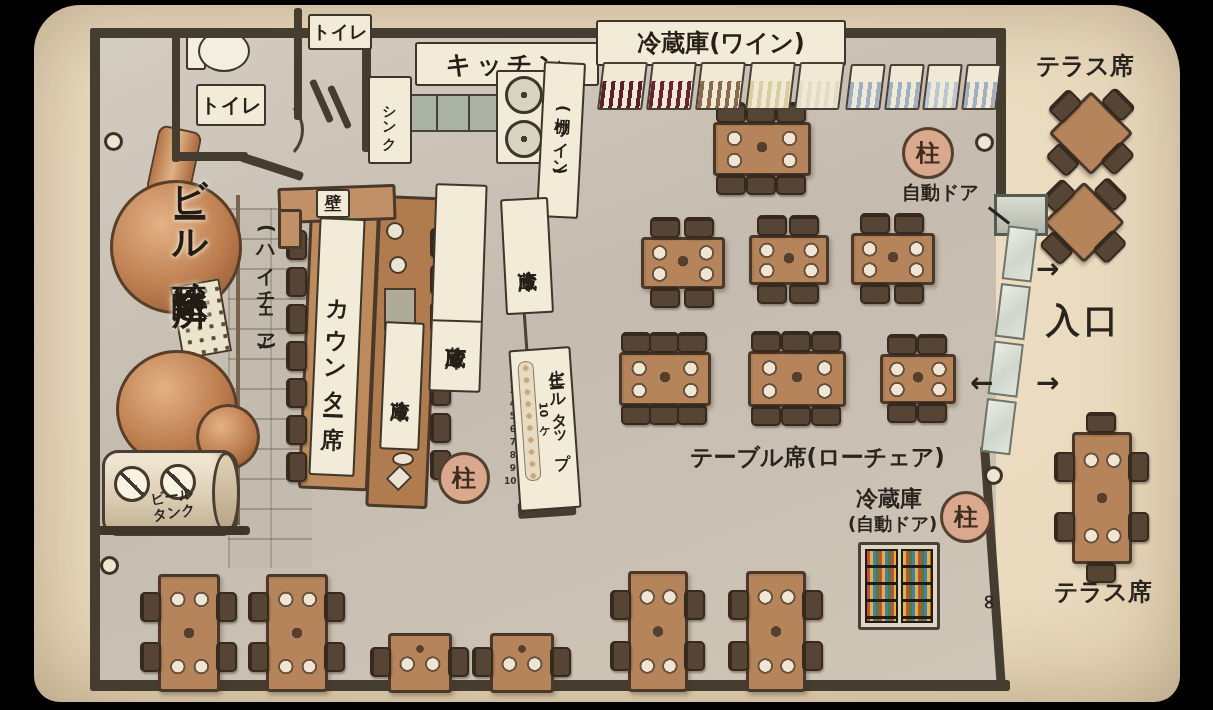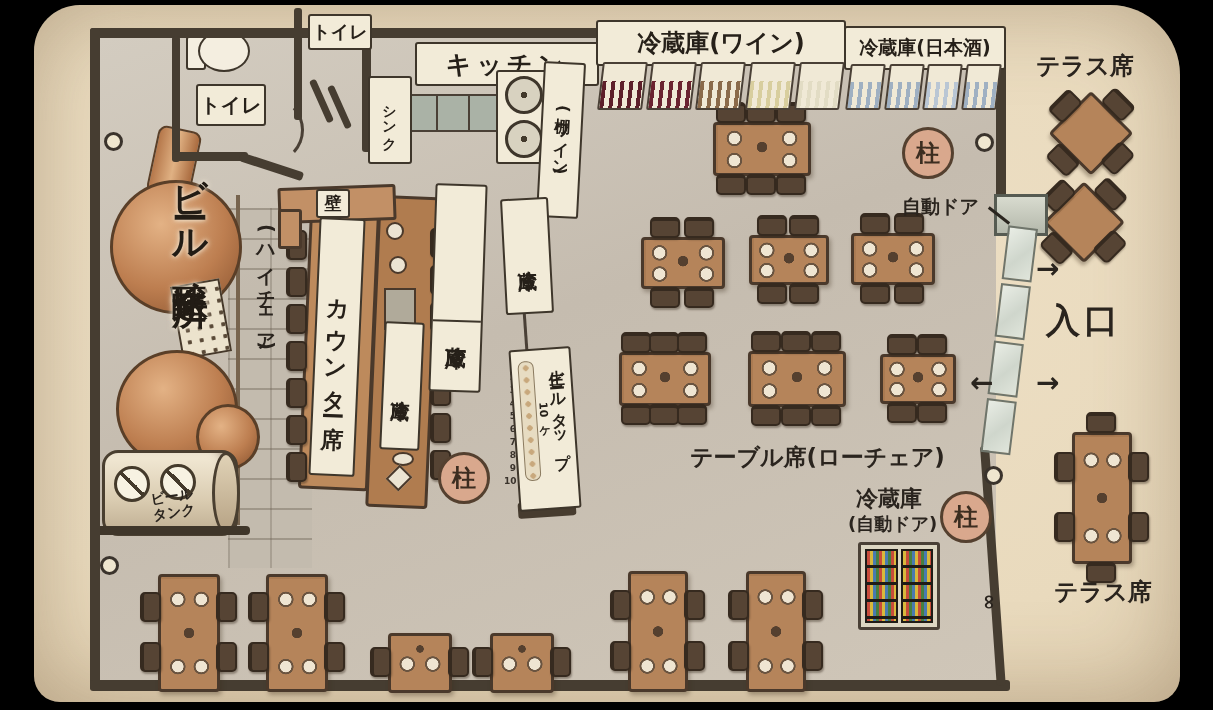--- a/index.html
+++ b/index.html
@@ -123,23 +123,20 @@
     <div class="wbox" style="left:562px;top:15px;width:246px;height:42px;font-size:24px;">
       <span>冷蔵庫(ワイン)</span>
       </div>
     <div class="cellrow" id="wine-cells" style="left:564px;top:57px;width:246px;height:48px;">
         <div class="fcell" style="--bc: #5d1f2a;"></div>
         <div class="fcell" style="--bc: #6b2330;"></div>
         <div class="fcell" style="--bc: #8a6a4a;"></div>
         <div class="fcell" style="--bc: #d8ce9e;"></div>
         <div class="fcell" style="--bc: #e2dcc4;"></div>
       </div>
-    <div class="wbox" style="left:810px;top:21px;width:158px;height:40px;font-size:19px;">
-      <span>冷蔵庫(日本酒)</span>
-      </div>
     <div class="cellrow" id="sake-cells" style="left:812px;top:59px;width:154px;height:46px;">
         <div class="fcell" style="--bc: #9fb0c2;"></div>
         <div class="fcell" style="--bc: #9fb0c2;"></div>
         <div class="fcell" style="--bc: #b9c6d4;"></div>
         <div class="fcell" style="--bc: #9fb0c2;"></div>
       </div>
 
     <div class="abs" style="left:202px;top:190px;width:4px;height:330px;background:#77644e;z-index:2;"></div>
     <div class="abs" style="left:118px;top:123px;width:40px;height:66px;transform:rotate(12deg);z-index:3;border:2.5px solid #5a3f28;border-radius:9px;
                 background:linear-gradient(90deg,#b5774a,#e0b183,#a96a3e);"></div>
@@ -231,21 +228,21 @@
            repeating-linear-gradient(90deg, #d8b93c 0 3px, #c84b3a 3px 6px, #47803f 6px 9px, #4a7ab0 9px 12px);"></div>
     </div>
 
     <div class="abs" style="left:960px;top:189px;width:48px;height:36px;background:linear-gradient(180deg,#d8dbcf,#b4b8ab);border:3px solid #565b52;z-index:6;"></div>
     <div class="doorgrp">
       <div class="pane"></div>
       <div class="pane"></div>
       <div class="pane"></div>
       <div class="pane"></div>
     </div>
-    <div class="lbl" style="left:868px;top:189px;font-size:19px;">自動ドア</div>
+    <div class="lbl" style="left:868px;top:175px;font-size:19px;">自動ドア</div>
     <div class="abs" style="left:952px;top:209px;width:26px;height:3px;background:#2a251f;transform:rotate(38deg);z-index:7;"></div>
     <div class="arrow" style="left:1002px;top:247px;">→</div>
     <div class="lbl" style="left:1012px;top:293px;font-size:34px;letter-spacing:4px;">入口</div>
     <div class="arrow" style="left:936px;top:361px;">←</div>
     <div class="arrow" style="left:1002px;top:361px;">→</div>
 
     <div class="lamp" style="left:70px;top:127px;"></div>
     <div class="lamp" style="left:66px;top:551px;"></div>
     <div class="lamp" style="left:941px;top:128px;"></div>
     <div class="lamp" style="left:950px;top:461px;"></div>

